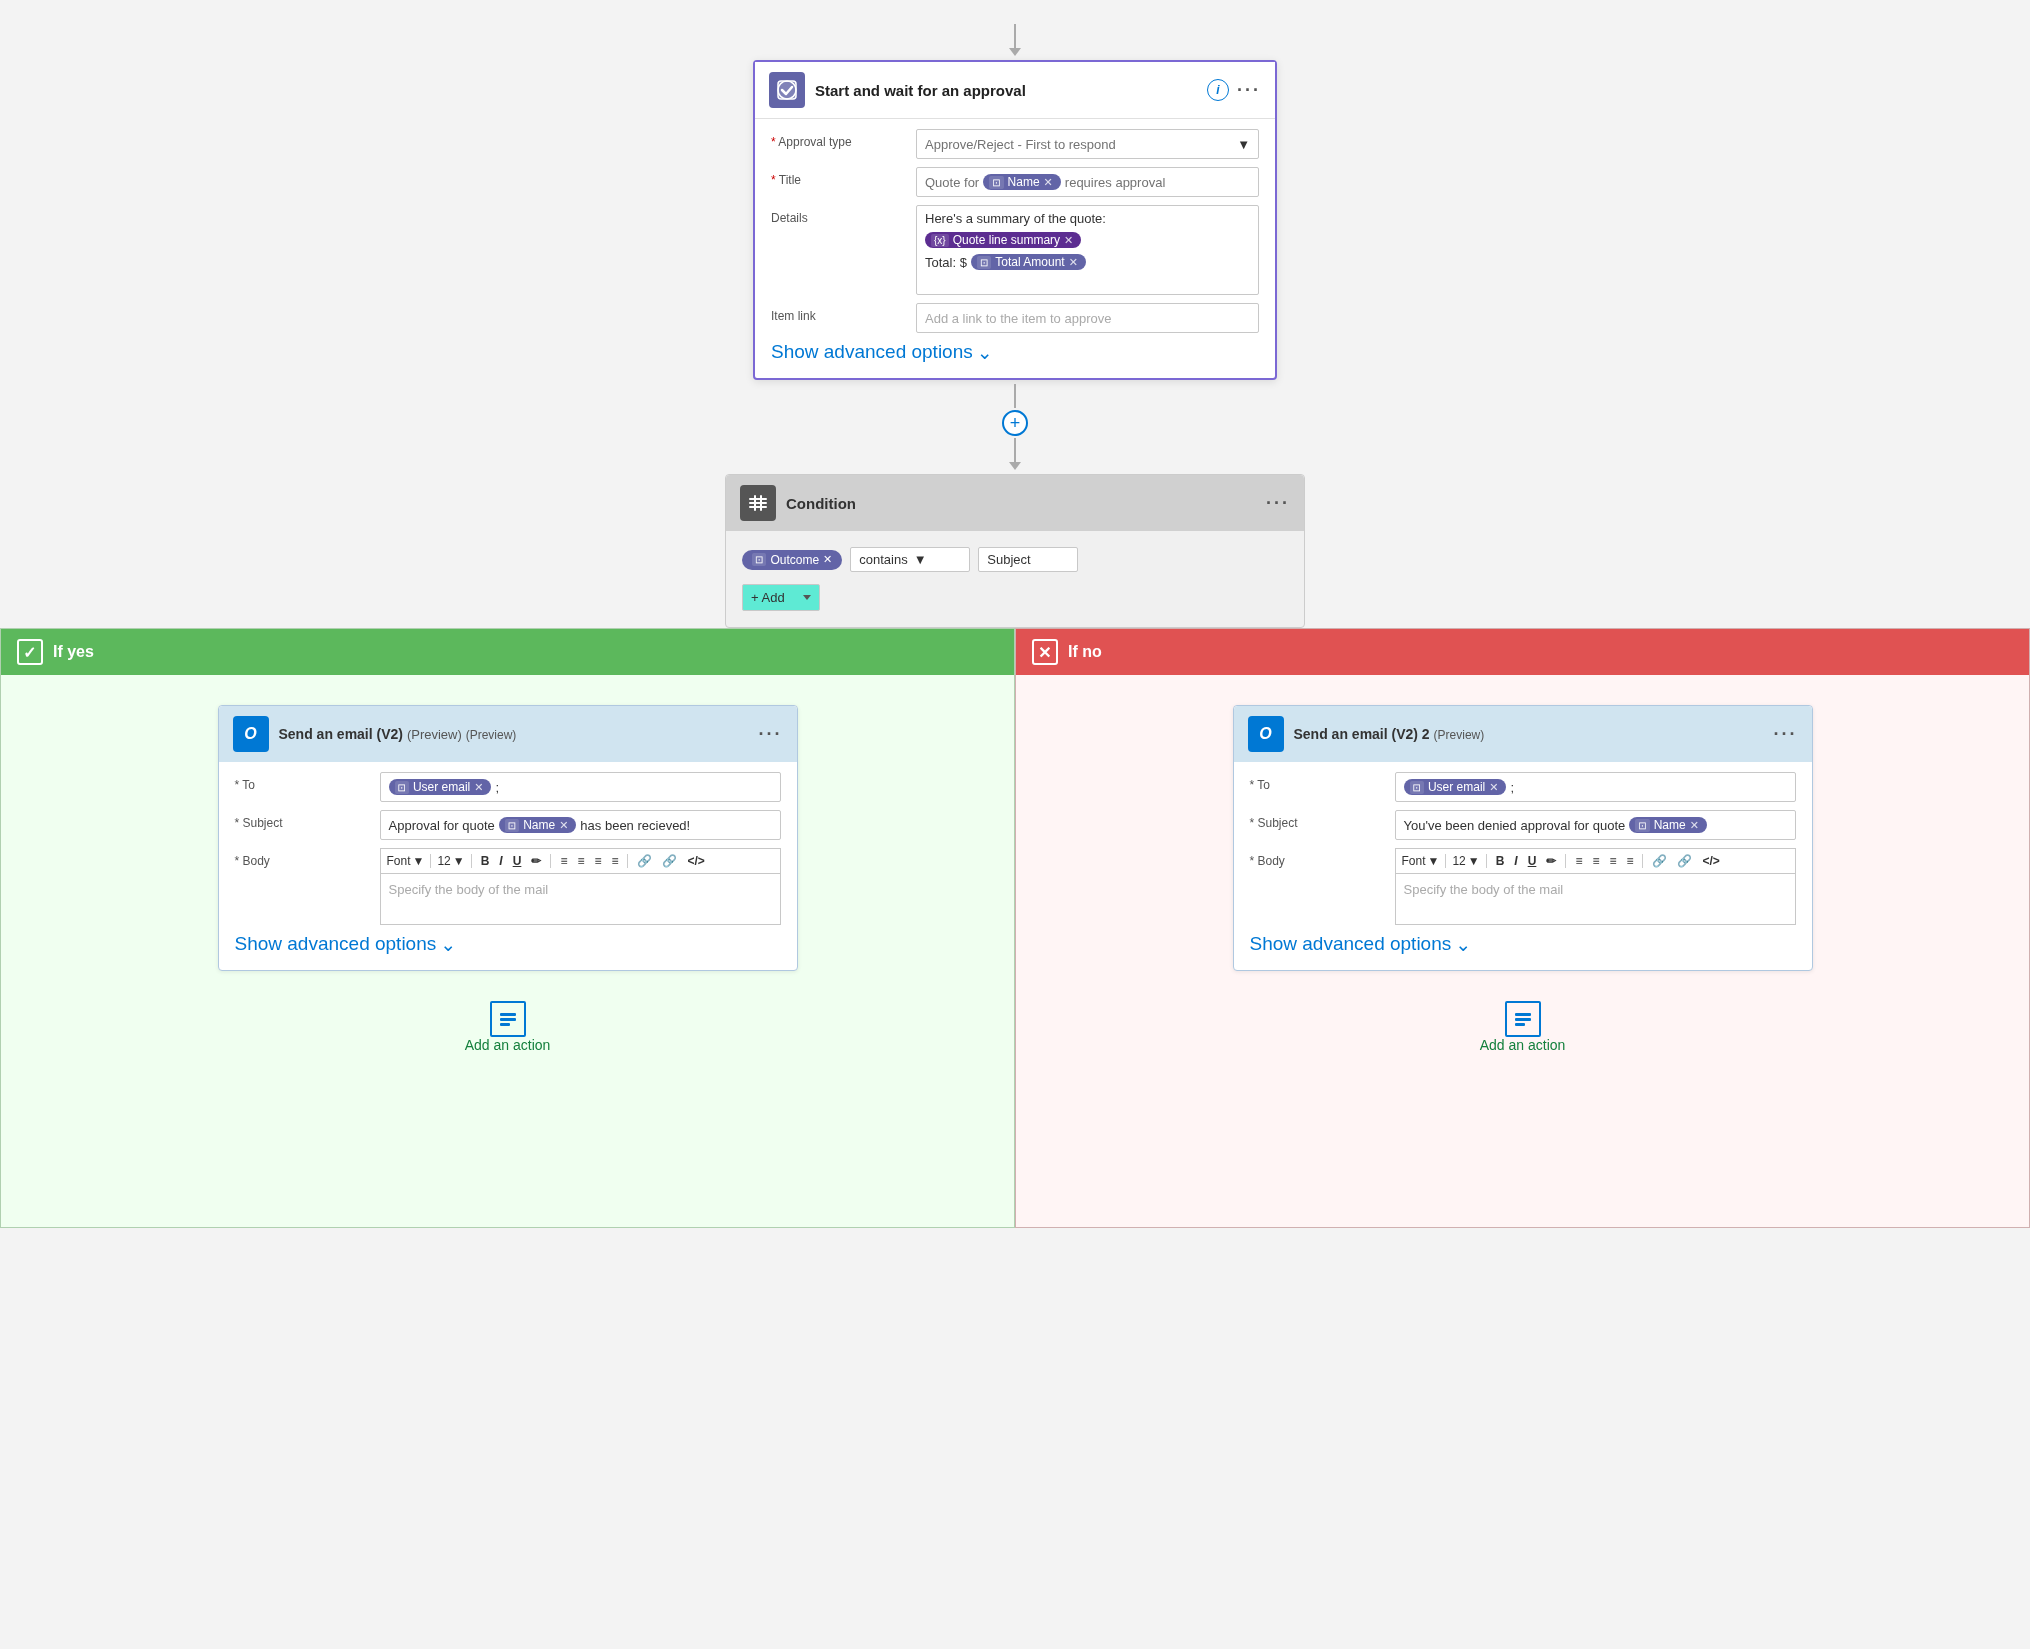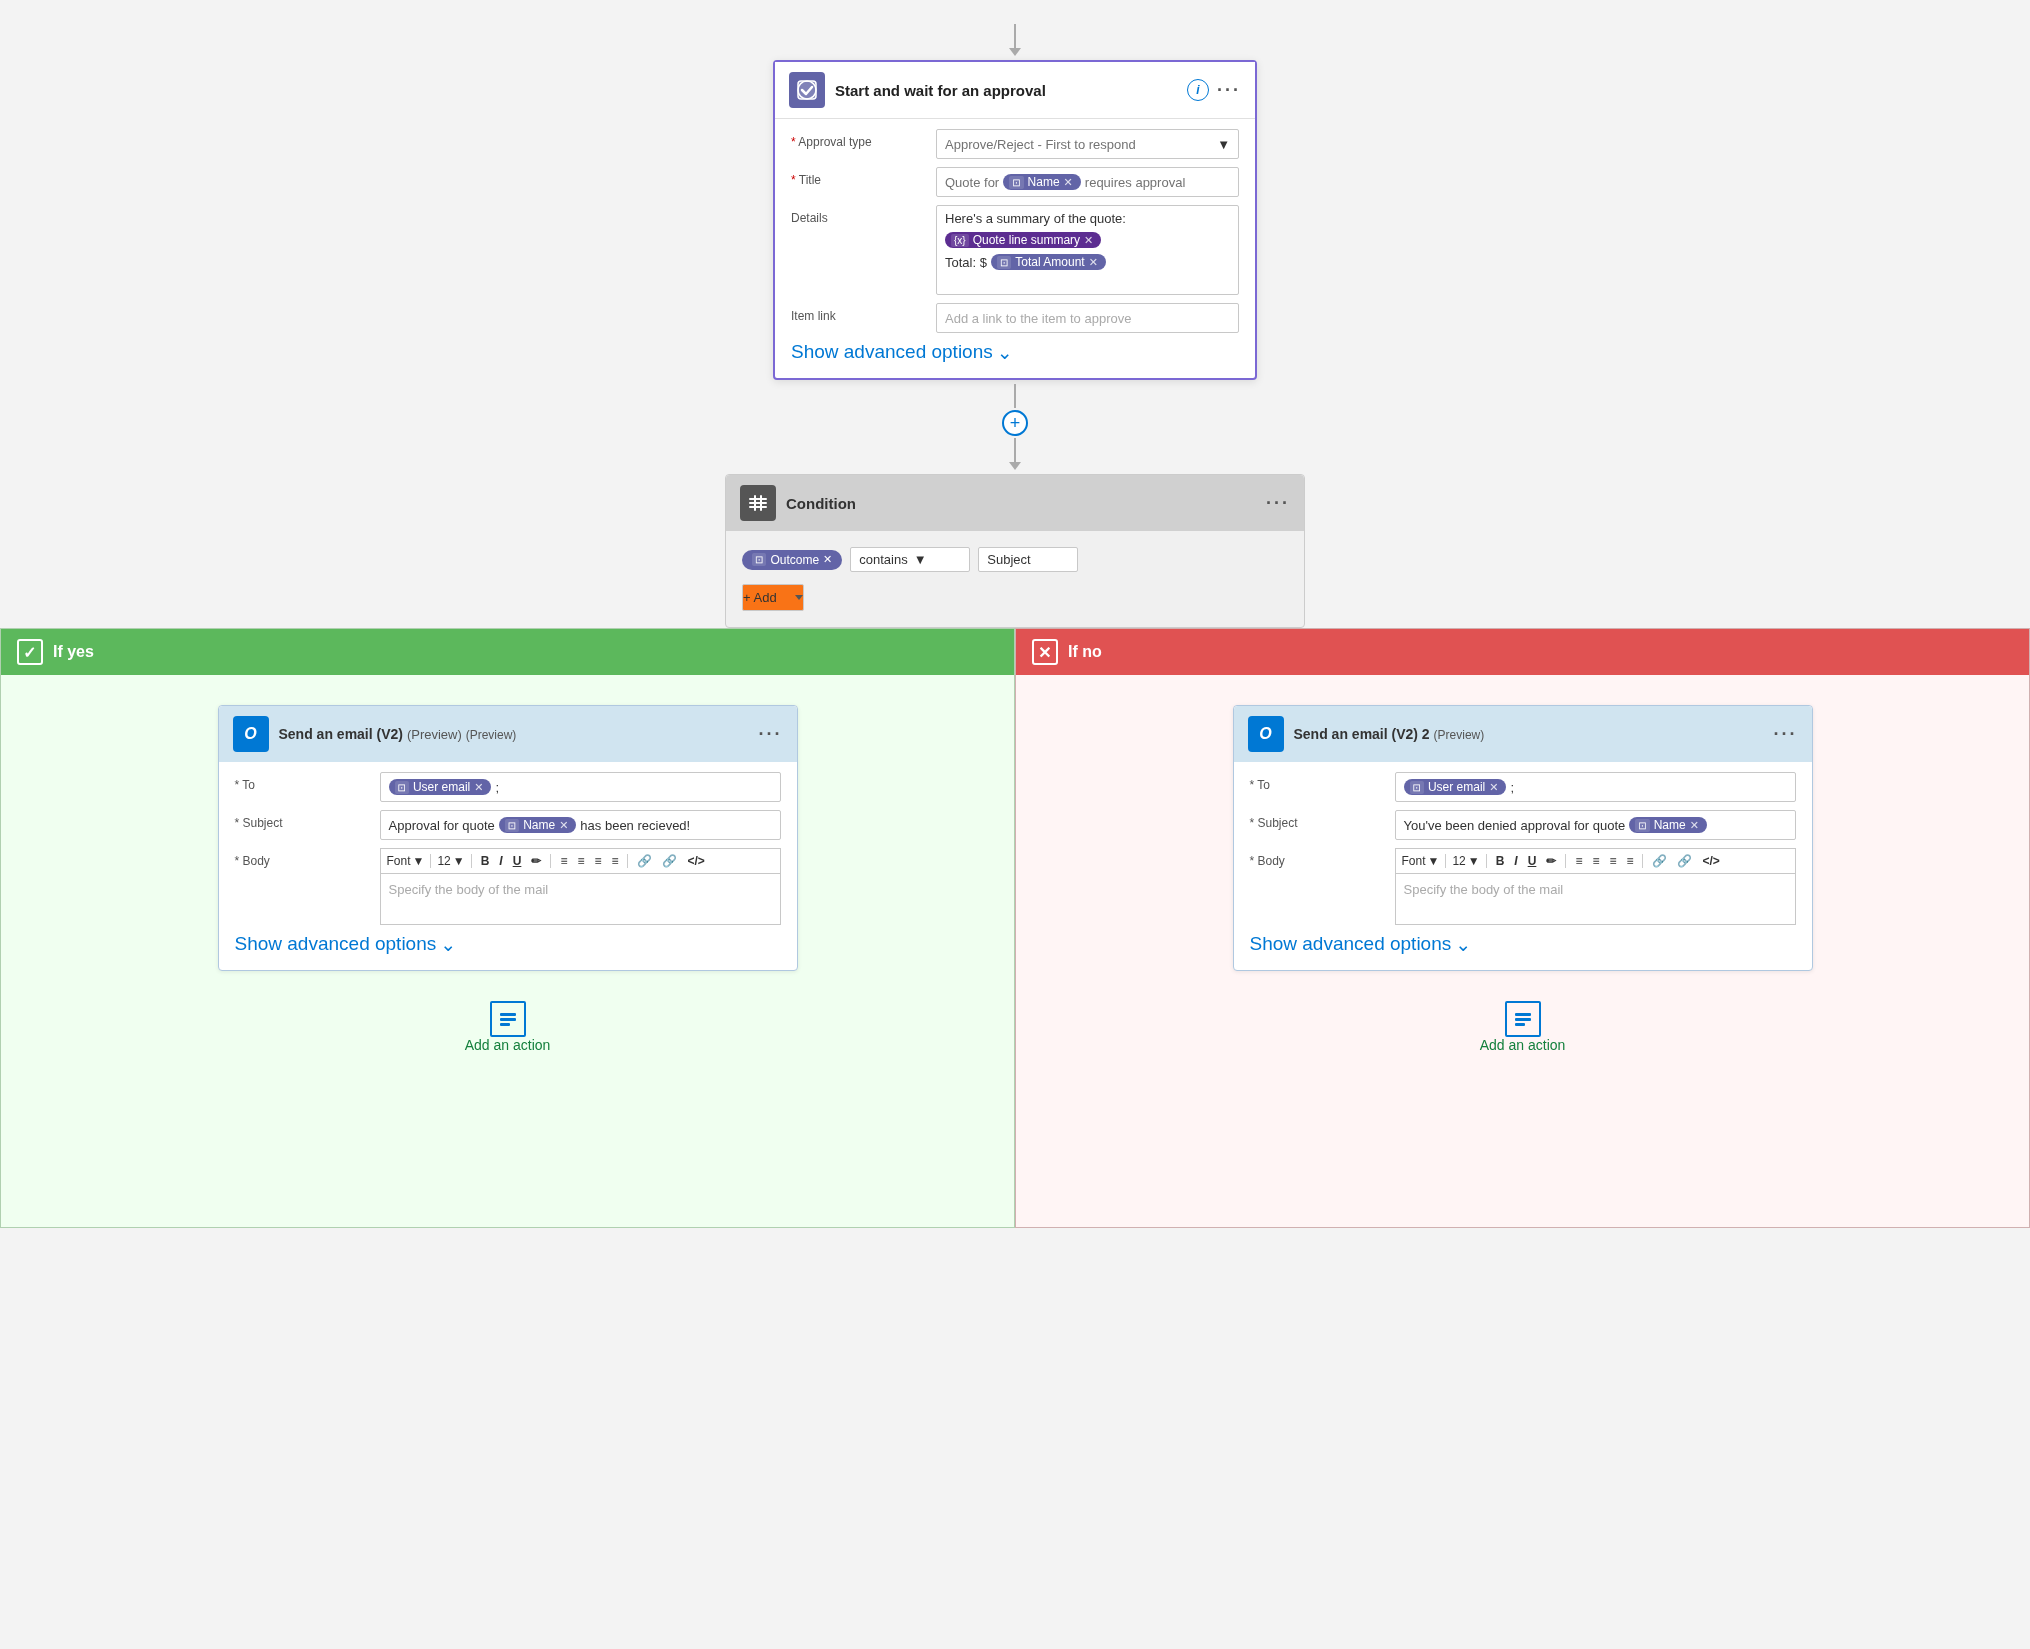--- a/index.html
+++ b/index.html
@@ -52,21 +52,21 @@
       font-size: 18px;
       cursor: pointer;
       margin: 2px 0;
     }
 
     
     .card {
       background: white;
       border: 2px solid #7b68d4;
       border-radius: 4px;
-      width: 484px;
+      width: 524px;
       box-shadow: 0 2px 8px rgba(0,0,0,0.1);
     }
 
     .card-header {
       display: flex;
       align-items: center;
       padding: 10px 14px;
       border-bottom: 1px solid #e0e0e0;
       background: white;
     }
@@ -279,23 +279,23 @@
       background: white;
       min-width: 100px;
     }
 
     .add-button {
       display: inline-flex;
       align-items: center;
       gap: 16px;
       border: 1px solid #c8c8c8;
       border-radius: 2px;
-      padding: 5px 0;
+      padding: 5px 8px;
       font-size: 13px;
-      background: #f97316;
+      background: #5eead4;
       cursor: pointer;
       color: #333;
     }
 
     
     .branches-container {
       display: flex;
       width: 100%;
       gap: 0;
     }

